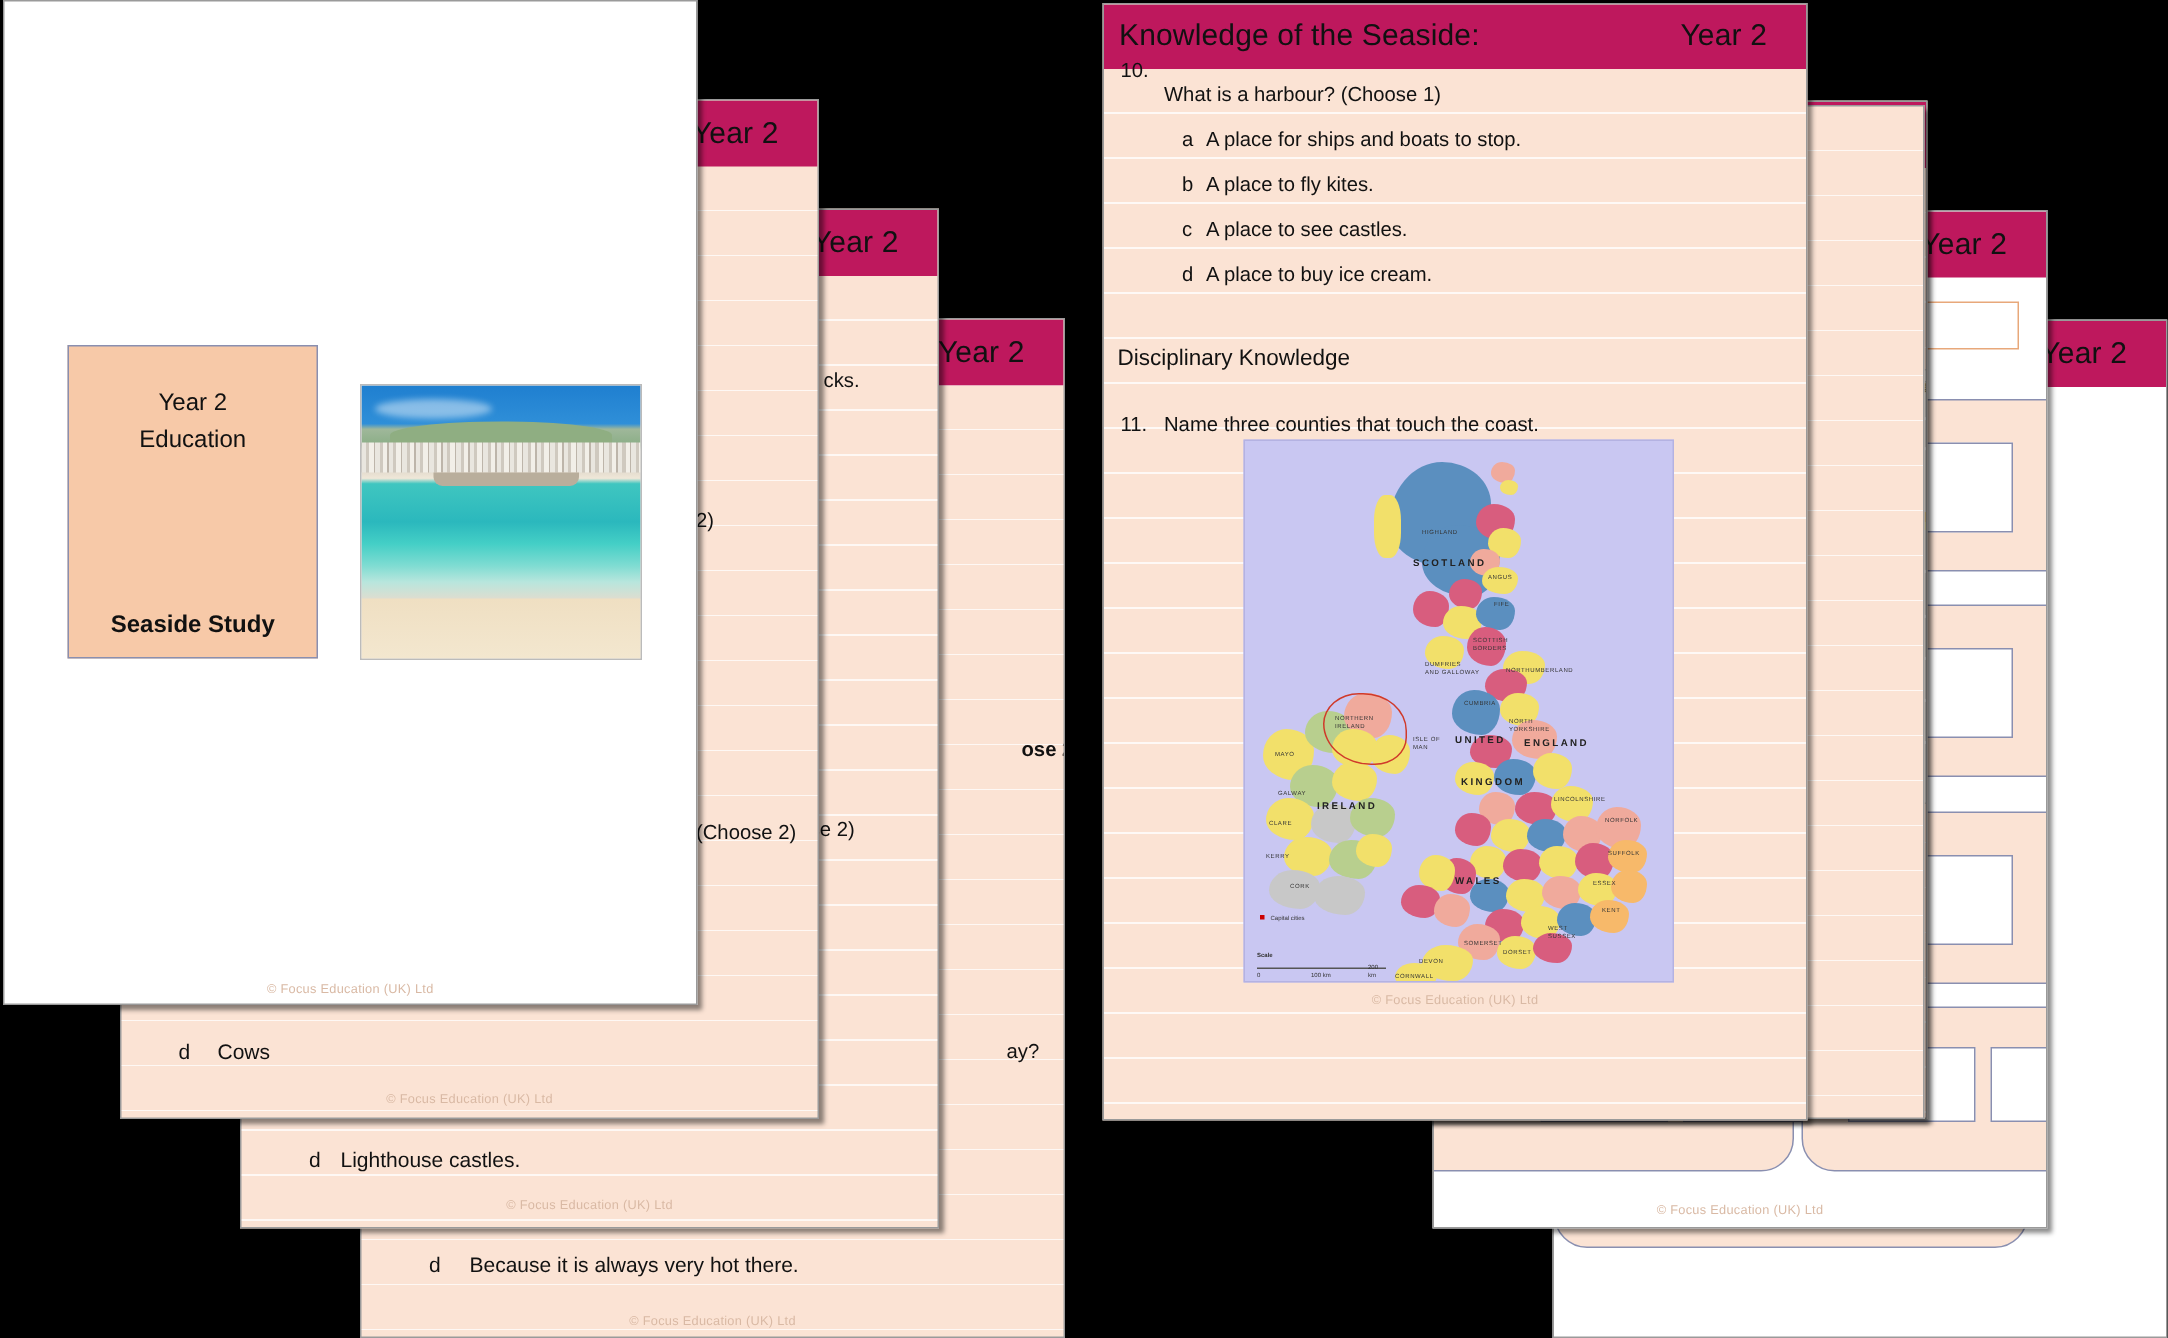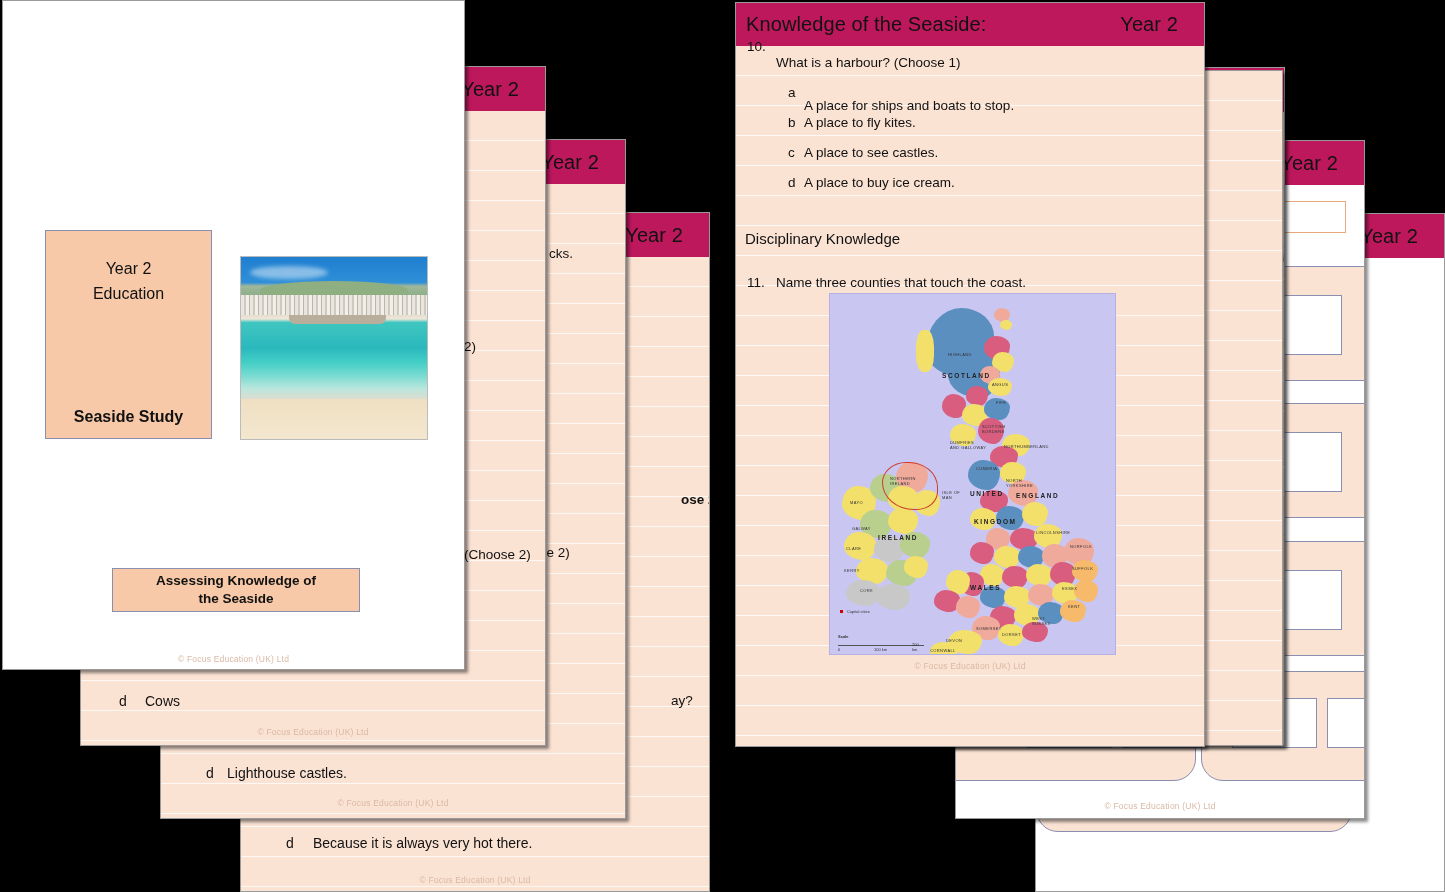--- a/index.html
+++ b/index.html
@@ -206,26 +206,20 @@
     </div>
 
     <div class="photo">
       <div class="cloud"></div>
         <div class="hill"></div>
       <div class="town"></div>
         <div class="quay"></div>
         <div class="beach"></div>
     </div>
 
-    <div class="assessbox">
-      <span>
-        <span>Assessing Knowledge of</span><br>
-        <span>the Seaside</span>
-      </span>
-    </div>
 
     <div class="copy" style="top:653px;">© Focus Education (UK) Ltd</div>
   </div>
 
   <div class="page white" id="rb3" style="left:1035px;top:213px;width:410px;height:679px;">
     <div class="band">
       <span class="spacer"></span>
       <span class="yr">Year 2</span>
     </div>
     <div class="fieldgroup" style="left:0px;top:94px;width:316px;height:110px;">
@@ -332,21 +326,21 @@
       <span class="spacer"></span>
       <span class="yr">Year 2</span>
     </div>
 
     <div class="rules"></div>
 
     <div class="qnum" style="left:11px;top:36px;">10.</div>
     <div class="qline" style="left:40px;top:52px;">What is a harbour? (Choose 1)</div>
 
     <div class="qnum" style="left:52px;top:82px;">a</div>
-    <div class="qline" style="left:68px;top:82px;margin-top:13px;">A place for ships and boats to stop.</div>
+    <div class="qline" style="left:68px;top:82px;">A place for ships and boats to stop.</div>
 
     <div class="qnum" style="left:52px;top:112px;">b</div>
     <div class="qline" style="left:68px;top:112px;">A place to fly kites.</div>
 
     <div class="qnum" style="left:52px;top:142px;">c</div>
     <div class="qline" style="left:68px;top:142px;">A place to see castles.</div>
 
     <div class="qnum" style="left:52px;top:172px;">d</div>
     <div class="qline" style="left:68px;top:172px;">A place to buy ice cream.</div>
 

